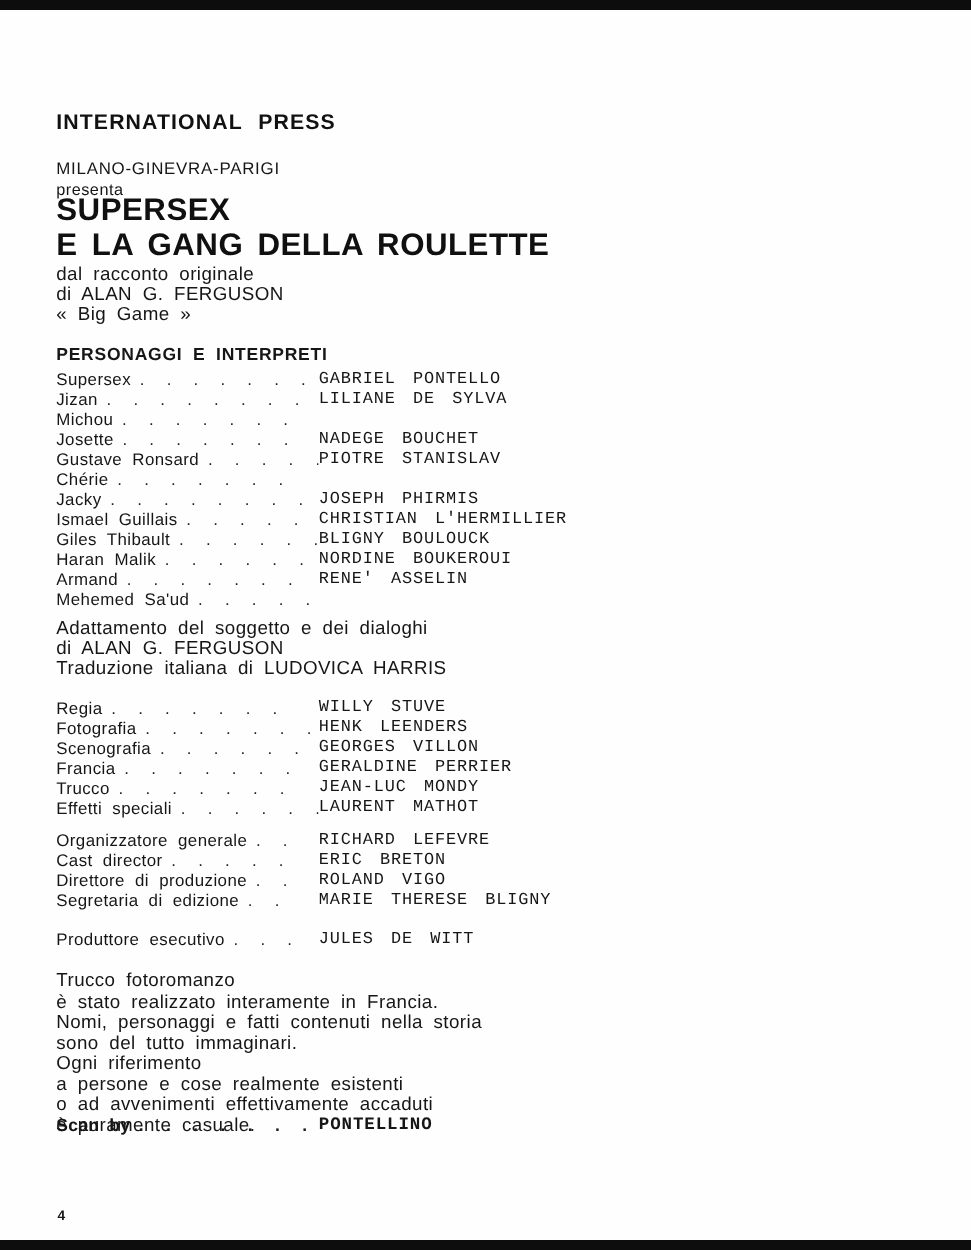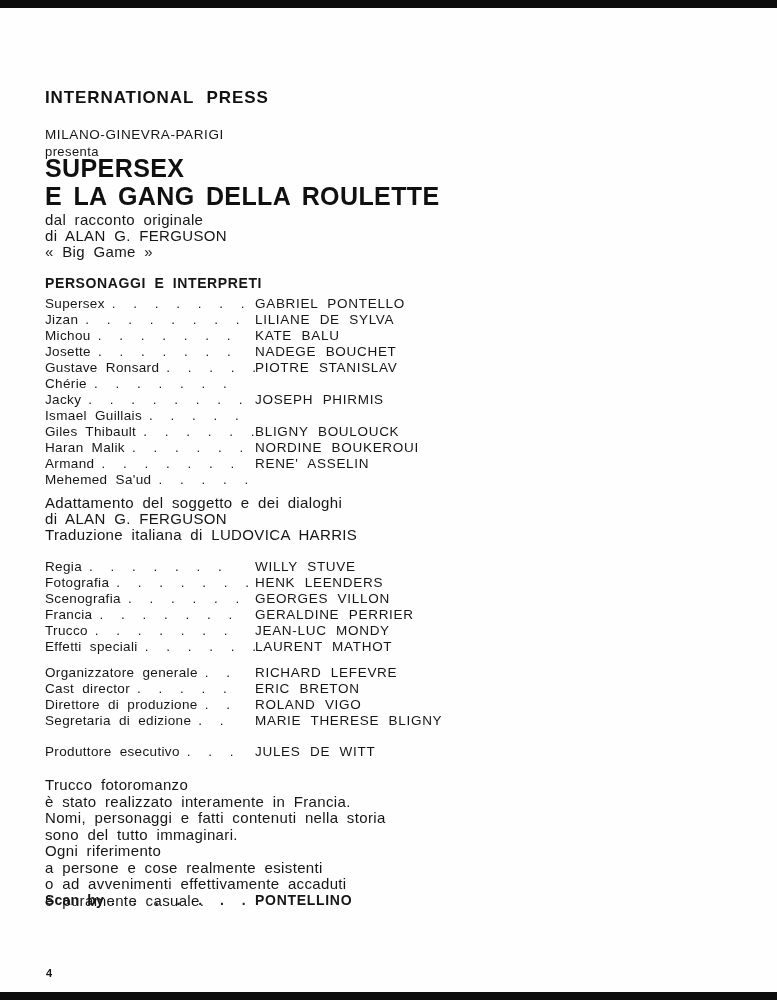--- a/index.html
+++ b/index.html
@@ -47,21 +47,21 @@
   .credit-row {
     display: grid; grid-template-columns: 210px 1fr;
     font-size: 13.5px; line-height: 16px; height: 16px;
   }
   .credit-left { display: flex; overflow: hidden; white-space: nowrap; }
   .credit-label { letter-spacing: 0.35px; word-spacing: 4px; }
   .credit-dots {
     margin-left: 7px; letter-spacing: 0.5px; word-spacing: 13px;
     overflow: hidden; color: #1c1c1c;
   }
-  .credit-value { letter-spacing: 0.7px; word-spacing: 5px; white-space: nowrap; }
+  .credit-value { letter-spacing: 0.7px; word-spacing: 5px; white-space: nowrap; font-family: Liberation Mono, monospace; }
 
   .scan-row { font-weight: bold; font-size: 14px; }
   .scan-row .credit-label { letter-spacing: 0.2px; }
 
   .page-number {
     position: absolute; left: 46px; top: 967px;
     font-size: 11px; font-weight: bold; letter-spacing: 0.3px;
   }
 </style>
 </head>
@@ -103,21 +103,20 @@
           <span class="credit-label">Jizan</span>
           <span class="credit-dots">. . . . . . . .</span>
         </span>
       <span class="credit-value">LILIANE DE SYLVA</span>
     </div>
     <div class="credit-row">
       <span class="credit-left">
           <span class="credit-label">Michou</span>
           <span class="credit-dots">. . . . . . .</span>
         </span>
-      <span class="credit-value">KATE BALU</span>
     </div>
     <div class="credit-row">
       <span class="credit-left">
           <span class="credit-label">Josette</span>
           <span class="credit-dots">. . . . . . .</span>
         </span>
       <span class="credit-value">NADEGE BOUCHET</span>
     </div>
     <div class="credit-row">
       <span class="credit-left">
@@ -137,20 +136,21 @@
           <span class="credit-label">Jacky</span>
           <span class="credit-dots">. . . . . . . .</span>
         </span>
       <span class="credit-value">JOSEPH PHIRMIS</span>
     </div>
     <div class="credit-row">
       <span class="credit-left">
           <span class="credit-label">Ismael Guillais</span>
           <span class="credit-dots">. . . . . .</span>
         </span>
+      <span class="credit-value">CHRISTIAN L'HERMILLIER</span>
     </div>
     <div class="credit-row">
       <span class="credit-left">
           <span class="credit-label">Giles Thibault</span>
           <span class="credit-dots">. . . . . .</span>
         </span>
       <span class="credit-value">BLIGNY BOULOUCK</span>
     </div>
     <div class="credit-row">
       <span class="credit-left">

